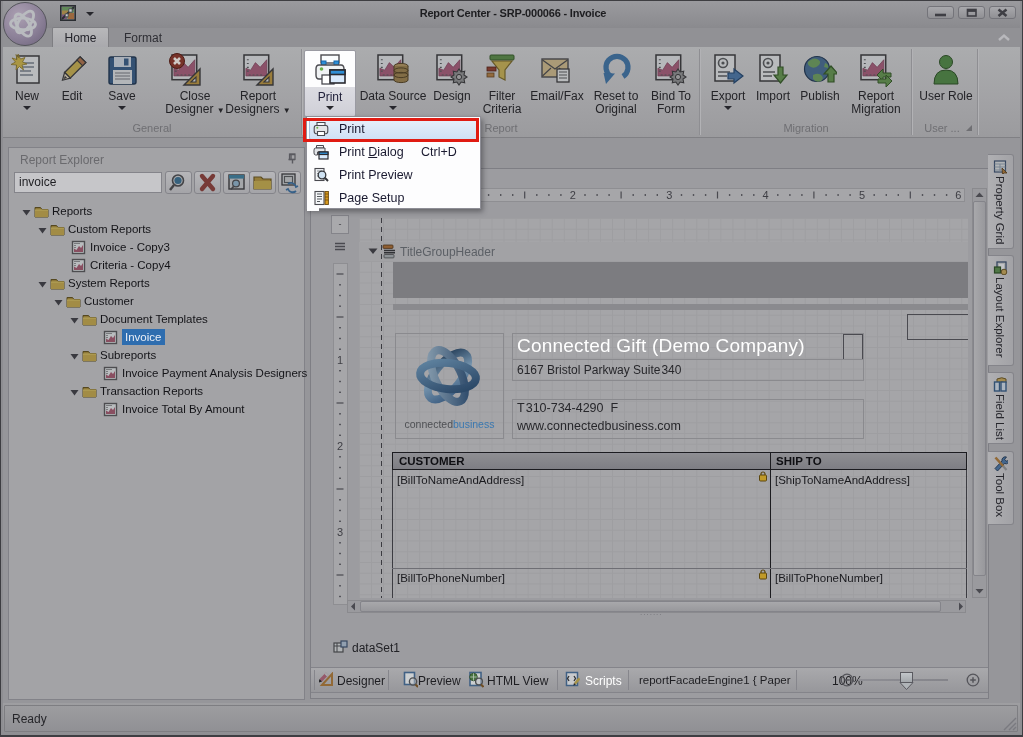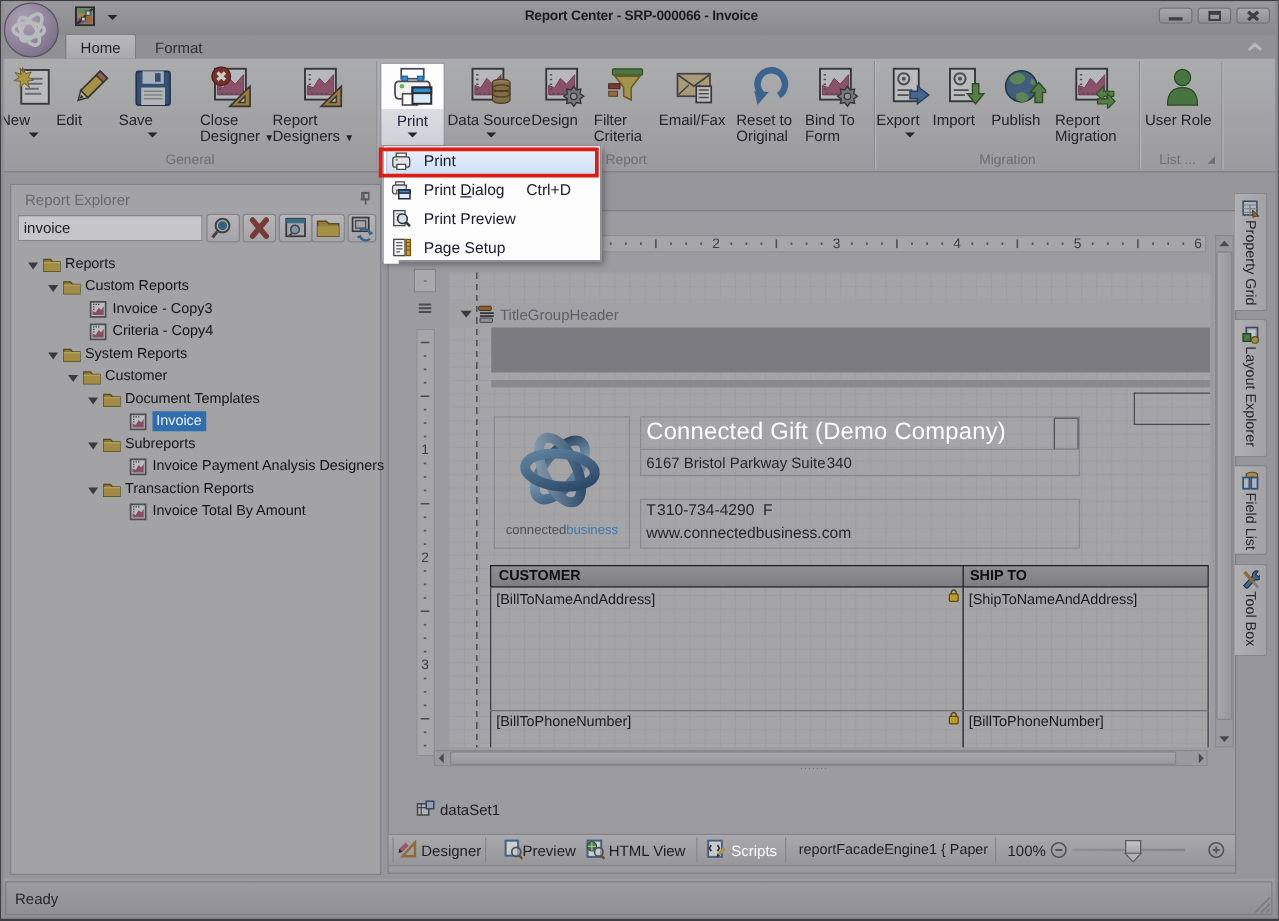--- a/index.html
+++ b/index.html
@@ -1,17 +1,17 @@
 <!DOCTYPE html>
 <html><head><meta charset="utf-8"><style>
 *{margin:0;padding:0;box-sizing:border-box}
 html,body{width:1023px;height:737px;overflow:hidden}
 body{font-family:"Liberation Sans",sans-serif;position:relative;background:#87878b;font-size:12px}
 .a{position:absolute}
-.rblbl{color:#242428;font-size:12px;text-align:left;line-height:13px}
+.rblbl{color:#242428;font-size:12px;text-align:center;line-height:13px}
 .grplbl{color:#6f6f73;font-size:11px;text-align:center}
 .dim{filter:saturate(0.68) brightness(0.9)}
 </style></head><body>
 
 <div class="a" style="left:0;top:0;width:1023px;height:737px;border:1px solid #3e3e42;background:#87878b"></div>
 <div class="a" style="left:1px;top:1px;width:1021px;height:735px;border:2px solid #8e8e92;border-top:none;z-index:60;pointer-events:none"></div>
 <div class="a" style="left:0;top:735px;width:1023px;height:2px;background:#3e3e42;z-index:61"></div>
 <div class="a" style="left:1px;top:1px;width:1021px;height:27px;background:linear-gradient(#9a9a9e,#8a8a8e)"></div>
 <div class="a" style="left:330px;top:7px;width:366px;height:16px;color:#1d1d20;font-weight:bold;font-size:11px;letter-spacing:-0.2px;text-align:center;white-space:nowrap">Report Center - SRP-000066 - Invoice</div>
 <div class="a" style="left:927px;top:6px;width:27px;height:13px;background:linear-gradient(#a8a8ac,#909094);border:1px solid #74747a;border-radius:3px"></div>
@@ -67,21 +67,21 @@
 <div class="a" style="left:4px;top:122px;width:296px;height:13px">
     <div class="grplbl">General</div>
   </div>
 <div class="a" style="left:306px;top:122px;width:390px;height:13px">
     <div class="grplbl">Report</div>
   </div>
 <div class="a" style="left:703px;top:122px;width:206px;height:13px">
     <div class="grplbl">Migration</div>
   </div>
 <div class="a" style="left:914px;top:122px;width:56px;height:13px">
-    <div class="grplbl">List ...</div>
+    <div class="grplbl">User ...</div>
   </div>
 <svg class="a" style="left:965px;top:124px" width="8" height="8" viewBox="0 0 8 8">
     <path d="M7 1 L7 7 L1 7 Z" fill="#6f6f73"></path>
   </svg>
 <svg class="a dim" style="left:10px;top:53px" width="34" height="34" viewBox="0 0 34 34">
     <rect x="7" y="3" width="22" height="27" fill="#ccd0d4" stroke="#3c3c40" stroke-width="1.5"></rect>
         <path d="M10 10 h14 M10 14 h14 M10 18 h11 M10 22 h13" stroke="#6c7a88" stroke-width="1.6"></path>
         <path d="M8 1 L10.5 6 L15 4.5 L12.5 9 L17 11 L12 12 L13.5 17 L9.5 13.5 L6 17 L6.5 12 L1 11.5 L5.5 9 L2 5 L7 6.5 L6 1.5 L8.7 5 Z" fill="#c8a820" stroke="#8a7010" stroke-width="0.8"></path>
   </svg>
 <div class="a" style="left:0px;top:90px;width:54px;height:28px">
@@ -631,21 +631,21 @@
 <path d="M4 5 l-1.5 2.5 1.5 2.5 M9 5 l1.5 2.5 -1.5 2.5" stroke="#35373c" stroke-width="1.3" fill="none"></path>
 <g transform="rotate(40 11 11)">
       <rect x="10" y="6" width="2.6" height="7" fill="#c2a32a"></rect>
       <path d="M10 13 L11.3 15.5 L12.6 13 Z" fill="#2a2a30"></path>
     </g>
   </svg>
 <div class="a" style="left:585px;top:674px;width:44px;height:14px;font-size:12px;color:#ffffff">Scripts</div>
 <div class="a" style="left:628px;top:670px;width:1px;height:20px;background:#86868c"></div>
 <div class="a" style="left:639px;top:674px;width:152px;height:14px;font-size:11.5px;color:#1e1e22;white-space:nowrap">reportFacadeEngine1 { Paper</div>
 <div class="a" style="left:796px;top:670px;width:1px;height:20px;background:#86868c"></div>
-<div class="a" style="left:806px;top:674px;width:34px;height:14px;font-size:12px;color:#1e1e22">100%</div>
+<div class="a" style="left:832px;top:674px;width:34px;height:14px;font-size:12px;color:#1e1e22">100%</div>
 <svg class="a" style="left:840px;top:673px" width="14" height="14" viewBox="0 0 14 14">
     <circle cx="7" cy="7" r="5.8" fill="none" stroke="#55555b" stroke-width="1.3"></circle>
     <path d="M4.2 7 h5.6" stroke="#55555b" stroke-width="1.5"></path>
   </svg>
 <div class="a" style="left:858px;top:679px;width:90px;height:2px;background:linear-gradient(to right,#8e8e94,#84848a)"></div>
 <div class="a" style="left:900px;top:672px;width:13px;height:11px;background:linear-gradient(#c2c6ca,#a0a4a8);border:1px solid #5a5a60;border-bottom:none"></div>
 <svg class="a" style="left:899px;top:682px" width="15" height="8" viewBox="0 0 15 8">
     <path d="M1 0.5 h13 l-6.5 7 Z" fill="#b0b4b8" stroke="#5a5a60" stroke-width="1"></path>
   </svg>
 <svg class="a" style="left:966px;top:673px" width="14" height="14" viewBox="0 0 14 14">

